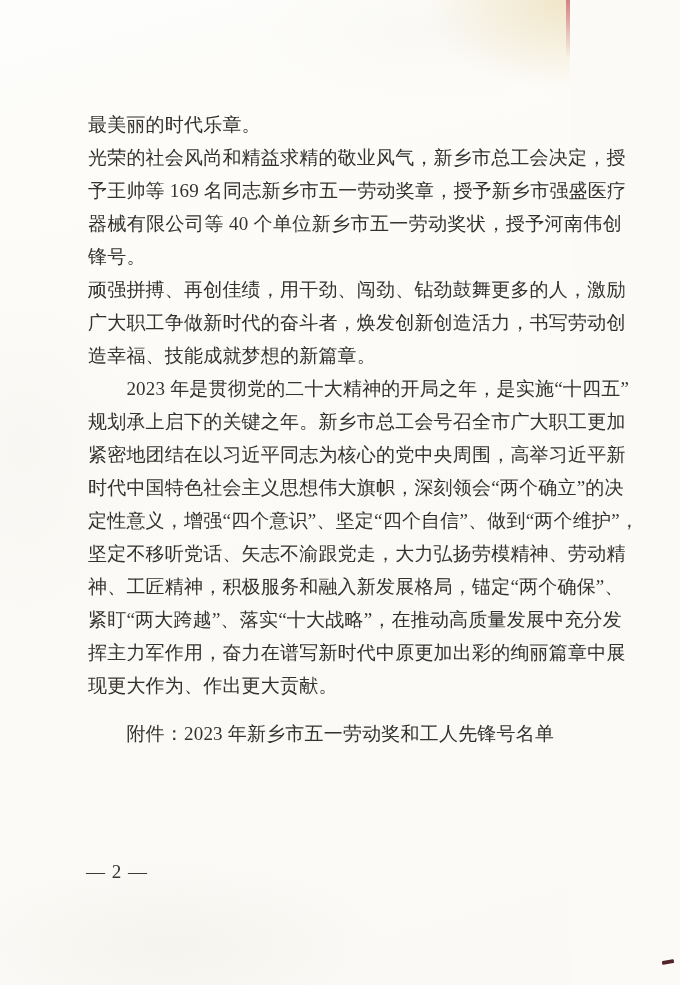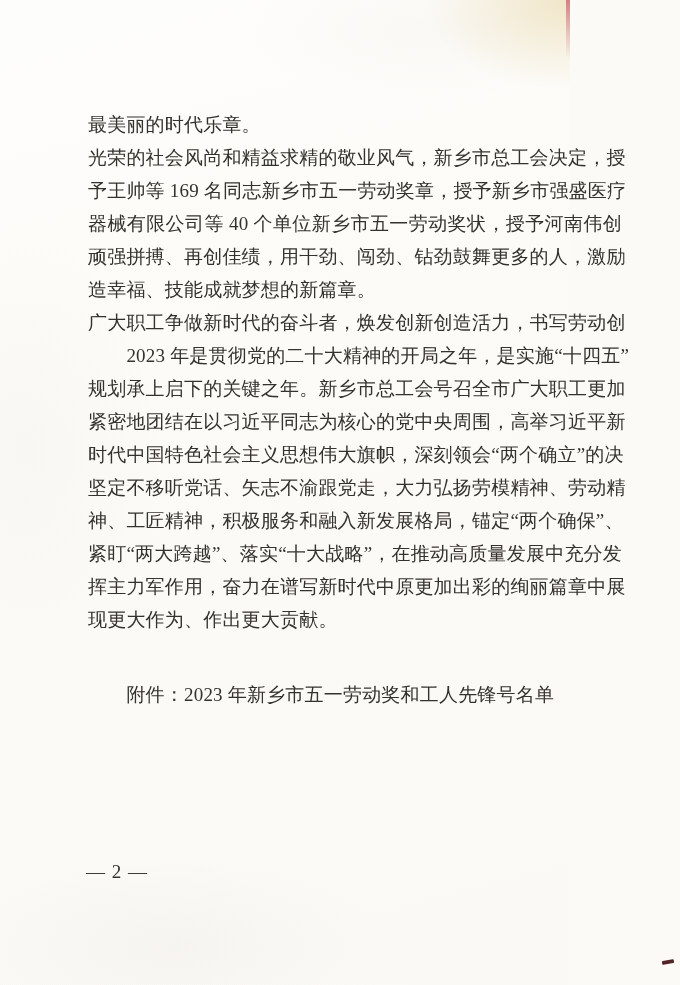--- a/index.html
+++ b/index.html
@@ -44,21 +44,21 @@
     white-space: nowrap;
     text-align: justify;
     text-align-last: justify;
     letter-spacing: 0.2px;
   }
   .line.end {
     text-align: left;
     text-align-last: left;
   }
   .attachment {
-    margin-top: 42px;
+    margin-top: 15px;
   }
   .page-number {
     position: absolute;
     left: 86px;
     top: 855px;
     font-size: 19px;
     line-height: 33px;
     letter-spacing: 1px;
     color: #34322e;
   }
@@ -96,27 +96,29 @@
 <body>
 
 <div class="page">
 
   <div class="text-block">
     <div class="body-lines">
         <div class="line end">最美丽的时代乐章。</div>
         <div class="line">光荣的社会风尚和精益求精的敬业风气，新乡市总工会决定，授</div>
         <div class="line">予王帅等 169 名同志新乡市五一劳动奖章，授予新乡市强盛医疗</div>
         <div class="line">器械有限公司等 40 个单位新乡市五一劳动奖状，授予河南伟创</div>
+        <div class="line end">锋号。</div>
         <div class="line">顽强拼搏、再创佳绩，用干劲、闯劲、钻劲鼓舞更多的人，激励</div>
+        <div class="line">广大职工争做新时代的奋斗者，焕发创新创造活力，书写劳动创</div>
         <div class="line end">造幸福、技能成就梦想的新篇章。</div>
-        <div class="line">广大职工争做新时代的奋斗者，焕发创新创造活力，书写劳动创</div>
         <div class="line">　　2023 年是贯彻党的二十大精神的开局之年，是实施“十四五”</div>
         <div class="line">规划承上启下的关键之年。新乡市总工会号召全市广大职工更加</div>
         <div class="line">紧密地团结在以习近平同志为核心的党中央周围，高举习近平新</div>
         <div class="line">时代中国特色社会主义思想伟大旗帜，深刻领会“两个确立”的决</div>
+        <div class="line">定性意义，增强“四个意识”、坚定“四个自信”、做到“两个维护”，</div>
         <div class="line">坚定不移听党话、矢志不渝跟党走，大力弘扬劳模精神、劳动精</div>
         <div class="line">神、工匠精神，积极服务和融入新发展格局，锚定“两个确保”、</div>
         <div class="line">紧盯“两大跨越”、落实“十大战略”，在推动高质量发展中充分发</div>
         <div class="line">挥主力军作用，奋力在谱写新时代中原更加出彩的绚丽篇章中展</div>
         <div class="line end">现更大作为、作出更大贡献。</div>
       </div>
     <div class="line end attachment">　　附件：2023 年新乡市五一劳动奖和工人先锋号名单</div>
   </div>
 
   <div class="page-number">— 2 —</div>

